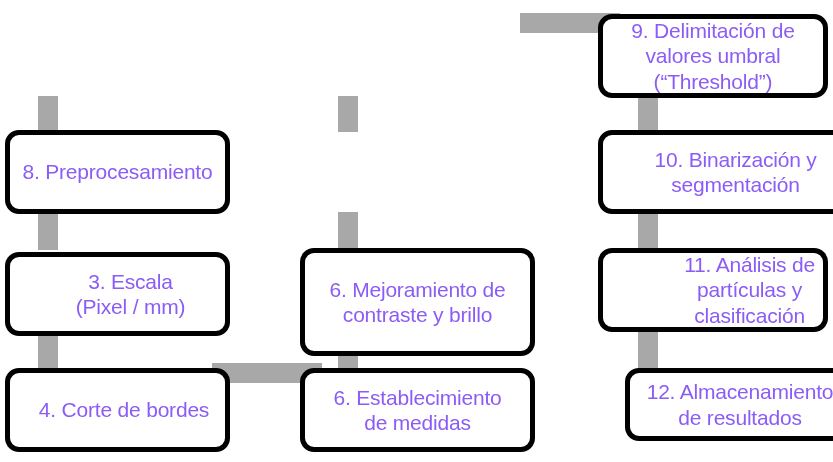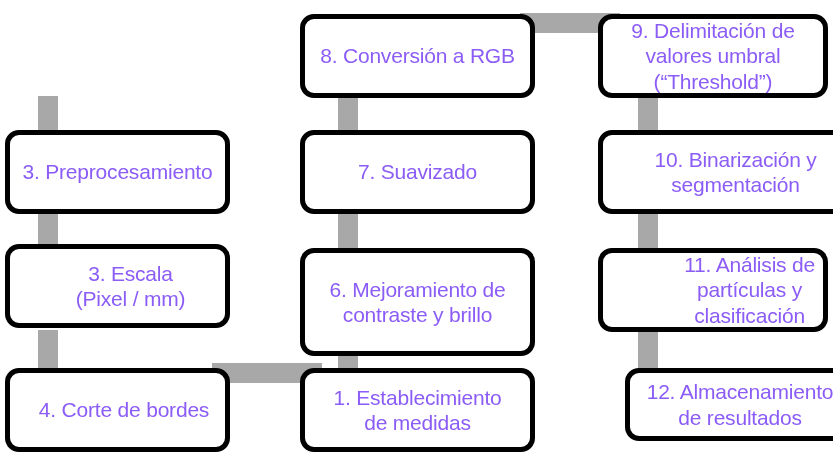--- a/index.html
+++ b/index.html
@@ -68,47 +68,41 @@
   <div class="connector" style="left:338px; top:212px; width:20px; height:38px;"></div>
   <div class="connector" style="left:338px; top:96px;  width:20px; height:36px;"></div>
   <div class="connector" style="left:520px; top:13px;  width:100px; height:20px;"></div>
 
   <div class="connector" style="left:638px; top:96px;  width:20px; height:36px;"></div>
   <div class="connector" style="left:638px; top:212px; width:20px; height:38px;"></div>
   <div class="connector" style="left:638px; top:330px; width:20px; height:40px;"></div>
 
 
   <div class="node" style="left:5px; top:130px; width:225px; height:84px;">
-    <span class="node-label">3. Preprocesamiento</span>
+    <span class="node-label">8. Preprocesamiento</span>
   </div>
 
-  <div class="node shift-right" style="left:5px; top:244px; width:225px; height:84px;">
+  <div class="node shift-right" style="left:5px; top:252px; width:225px; height:84px;">
     <span class="node-label">3. Escala
 (Pixel / mm)</span>
   </div>
 
   <div class="node" style="left:5px; top:368px; width:225px; height:84px;padding-left:13px;">
     <span class="node-label">4. Corte de bordes</span>
   </div>
 
-  <div class="node" style="left:300px; top:14px; width:235px; height:84px;">
-    <span class="node-label">8. Conversión a RGB</span>
-  </div>
 
-  <div class="node" style="left:300px; top:130px; width:235px; height:84px;">
-    <span class="node-label">7. Suavizado</span>
-  </div>
 
   <div class="node" style="left:300px; top:248px; width:235px; height:108px;">
     <span class="node-label">6. Mejoramiento de
 contraste y brillo</span>
   </div>
 
   <div class="node" style="left:300px; top:368px; width:235px; height:84px;">
-    <span class="node-label">1. Establecimiento
+    <span class="node-label">6. Establecimiento
 de medidas</span>
   </div>
 
   <div class="node" style="left:598px; top:14px; width:230px; height:84px;">
     <span class="node-label">9. Delimitación de
 valores umbral
 (“Threshold”)</span>
   </div>
 
   <div class="node" style="left:598px; top:130px; width:275px; height:84px;">

